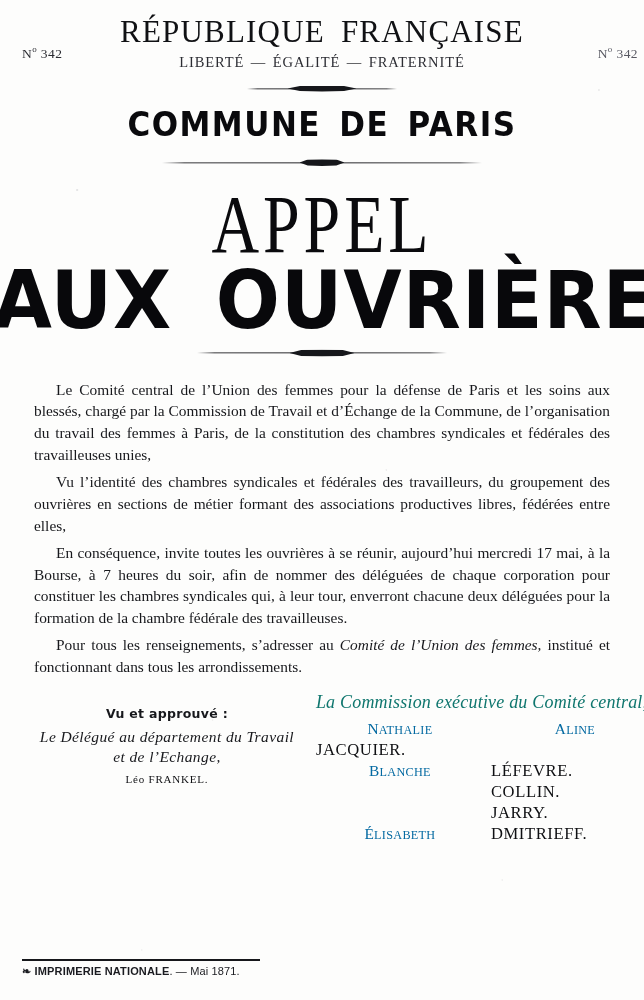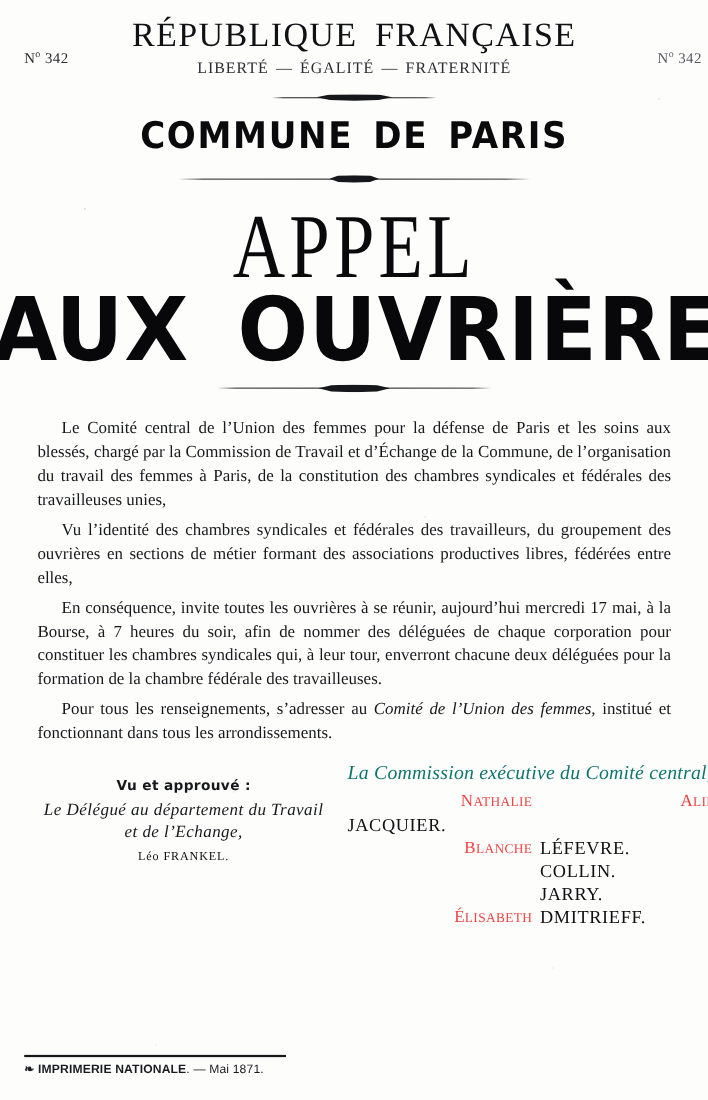--- a/index.html
+++ b/index.html
@@ -203,24 +203,24 @@
     margin-top: 7px;
     list-style: none;
     padding: 0 0 0 0;
     display: grid;
     grid-template-columns: 1fr auto;
     column-gap: 7px;
     row-gap: 1px;
     width: 100%;
   }
   #names .first {
-    text-align: right;
+    text-align: center;
     font-size: 12.2px;
     letter-spacing: .3px;
-    color: #ef4444;
+    color: #0369a1;
     align-self: end;
     padding-bottom: 1.5px;
   }
   #names .first .cap { font-size: 15.4px; }
   #names .last {
     text-align: left;
     font-size: 16.6px;
     letter-spacing: .6px;
     color: #0f1013;
     min-width: 168px;

